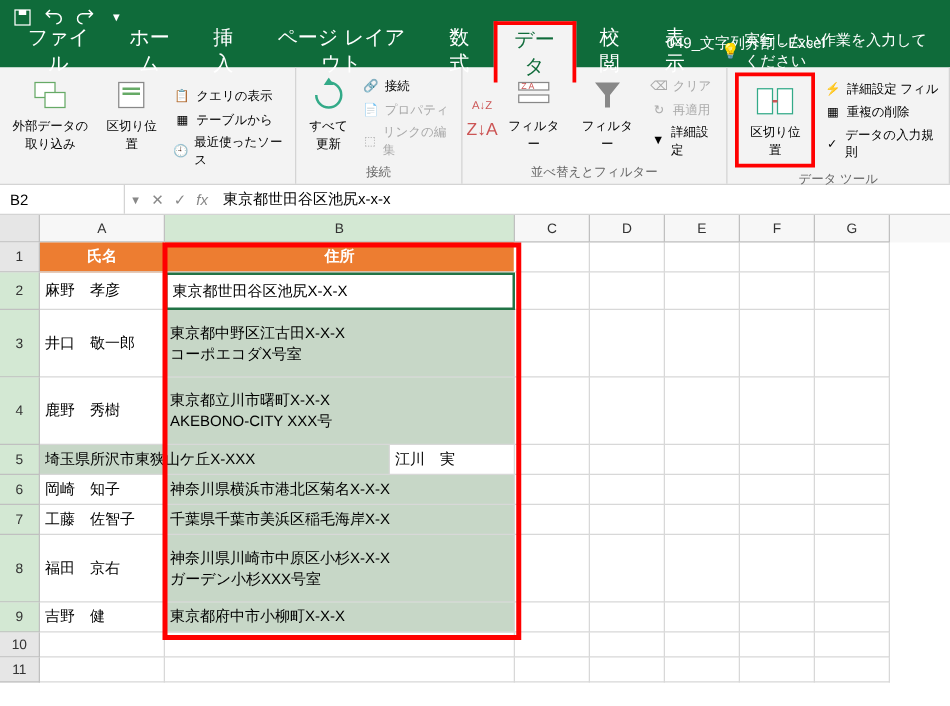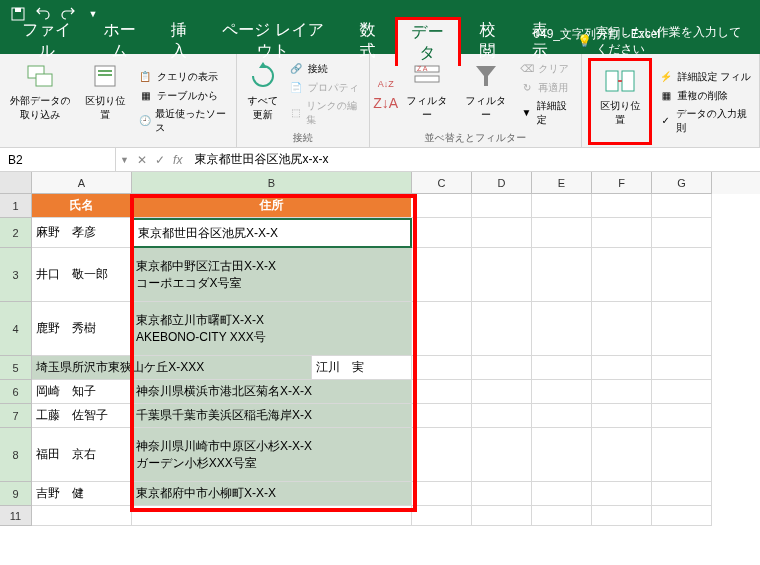--- a/index.html
+++ b/index.html
@@ -20,21 +20,21 @@
 .ribbon-content { display: flex; flex: 1; gap: 4px; }
 .ribbon-label { text-align: center; font-size: 10px; color: #666; padding-top: 2px; }
 .big-btn { display: flex; flex-direction: column; align-items: center; justify-content: flex-start; padding: 2px 4px; cursor: pointer; font-size: 10px; text-align: center; gap: 2px; }
 .big-btn .icon-box { width: 32px; height: 32px; display: flex; align-items: center; justify-content: center; }
 .small-btn-col { display: flex; flex-direction: column; gap: 1px; justify-content: center; }
 .small-btn { display: flex; align-items: center; gap: 3px; padding: 1px 2px; cursor: pointer; font-size: 10px; }
 .small-btn .sicon { width: 16px; height: 16px; display: flex; align-items: center; justify-content: center; }
 .highlighted-btn { border: 3px solid #ff0000; padding: 2px; }
 
 .namebox-row { height: 24px; display: flex; align-items: center; border-bottom: 1px solid #d4d4d4; background: #fff; }
-.namebox { width: 116px; border-right: 1px solid #d4d4d4; padding: 0 8px; font-size: 12px; height: 100%; display: flex; align-items: center; }
+.namebox { width: 100px; border-right: 1px solid #d4d4d4; padding: 0 8px; font-size: 12px; height: 100%; display: flex; align-items: center; }
 .fx-btns { display: flex; padding: 0 4px; gap: 8px; color: #888; }
 .formula-bar { flex: 1; padding: 0 8px; font-size: 12px; }
 
 .sheet { position: relative; }
 .col-headers { display: flex; height: 22px; background: #f7f7f7; }
 .corner { width: 32px; border-right: 1px solid #c0c0c0; border-bottom: 1px solid #c0c0c0; background: #e6e6e6; }
 .colh { border-right: 1px solid #c0c0c0; border-bottom: 1px solid #c0c0c0; display: flex; align-items: center; justify-content: center; font-size: 11px; color: #333; }
 .colh.sel { background: #d3e8d3; }
 .cA { width: 100px; } .cB { width: 280px; } .cC { width: 60px; } .cD { width: 60px; } .cE { width: 60px; } .cF { width: 60px; } .cG { width: 60px; }
 
@@ -229,20 +229,21 @@
         <div class="small-btn">
             <span class="sicon">▦</span>
             <span>重複の削除</span>
           </div>
         <div class="small-btn">
             <span class="sicon">✓</span>
             <span>データの入力規則</span>
           </div>
       </div>
     </div>
+    <div class="ribbon-label">データ ツール</div>
   </div>
 </div>
 
 <div class="namebox-row">
   <div class="namebox">B2</div>
   <div style="padding:0 4px;color:#888;font-size:9px">▼</div>
   <div class="fx-btns">
     <span>✕</span>
     <span>✓</span>
     <span style="font-style:italic">fx</span>
@@ -348,20 +349,30 @@
     <div class="row r9">
         <div class="rowh sel">9</div>
       <div class="cell cA">吉野　健</div>
       <div class="cell cB selcell">東京都府中市小柳町X-X-X</div>
       <div class="cell cC"></div>
         <div class="cell cD"></div>
         <div class="cell cE"></div>
         <div class="cell cF"></div>
         <div class="cell cG"></div>
     </div>
+    <div class="row r10">
+        <div class="rowh">10</div>
+      <div class="cell cA"></div>
+        <div class="cell cB"></div>
+        <div class="cell cC"></div>
+        <div class="cell cD"></div>
+        <div class="cell cE"></div>
+        <div class="cell cF"></div>
+        <div class="cell cG"></div>
+    </div>
     <div class="row r11">
         <div class="rowh">11</div>
       <div class="cell cA"></div>
         <div class="cell cB"></div>
         <div class="cell cC"></div>
         <div class="cell cD"></div>
         <div class="cell cE"></div>
         <div class="cell cF"></div>
         <div class="cell cG"></div>
     </div>

